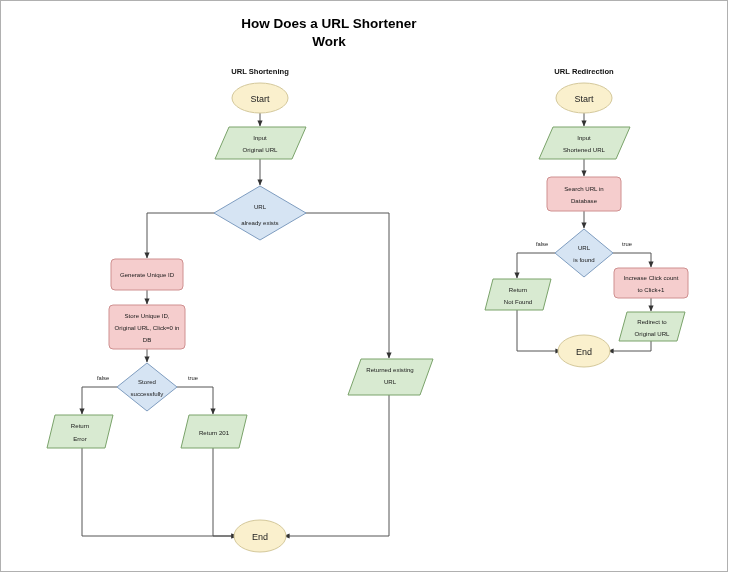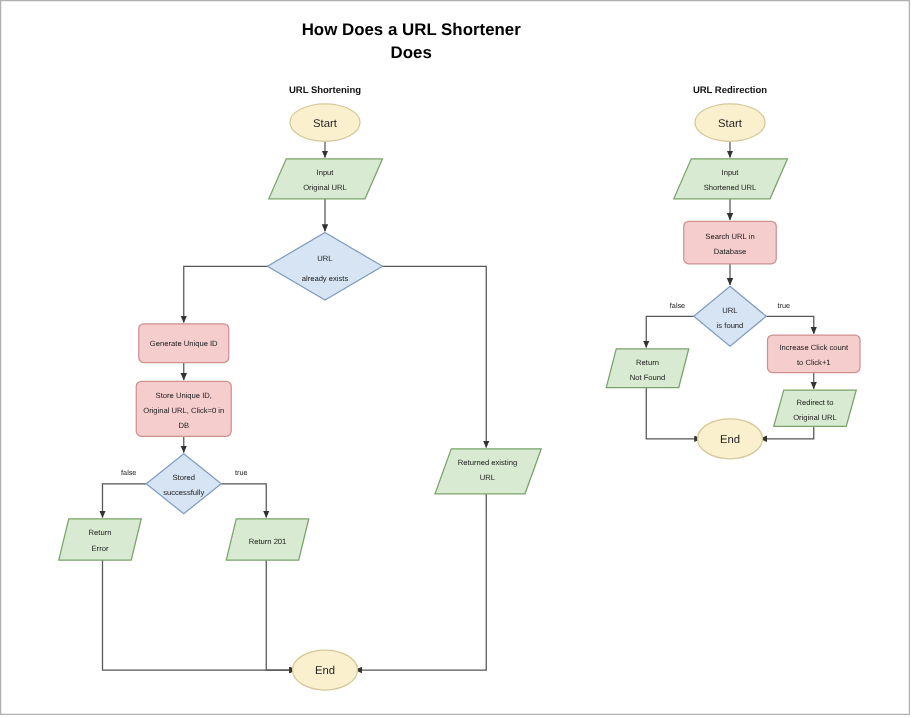--- a/index.html
+++ b/index.html
@@ -68,21 +68,21 @@
   .shape-decision { fill: #d6e4f3; stroke: #7f9dc0; stroke-width: 1; }
   .conn { stroke: #555555; stroke-width: 1; fill: none; }
 </style>
 </head>
 <body>
 
 <div id="page">
 
   <div id="title">
     <div>How Does a URL Shortener</div>
-    <div>Does</div>
+    <div>Work</div>
   </div>
 
   <svg id="flow" width="728" height="572" viewBox="0 0 728 572">
     <defs>
       <marker id="arrow" markerWidth="7" markerHeight="7" refX="5.6" refY="2.6" orient="auto" markerUnits="userSpaceOnUse">
         <path d="M0,0 L6,2.6 L0,5.2 z" fill="#333333"></path>
       </marker>
     </defs>
 
     <text class="col-head" x="259" y="73">URL Shortening</text>

